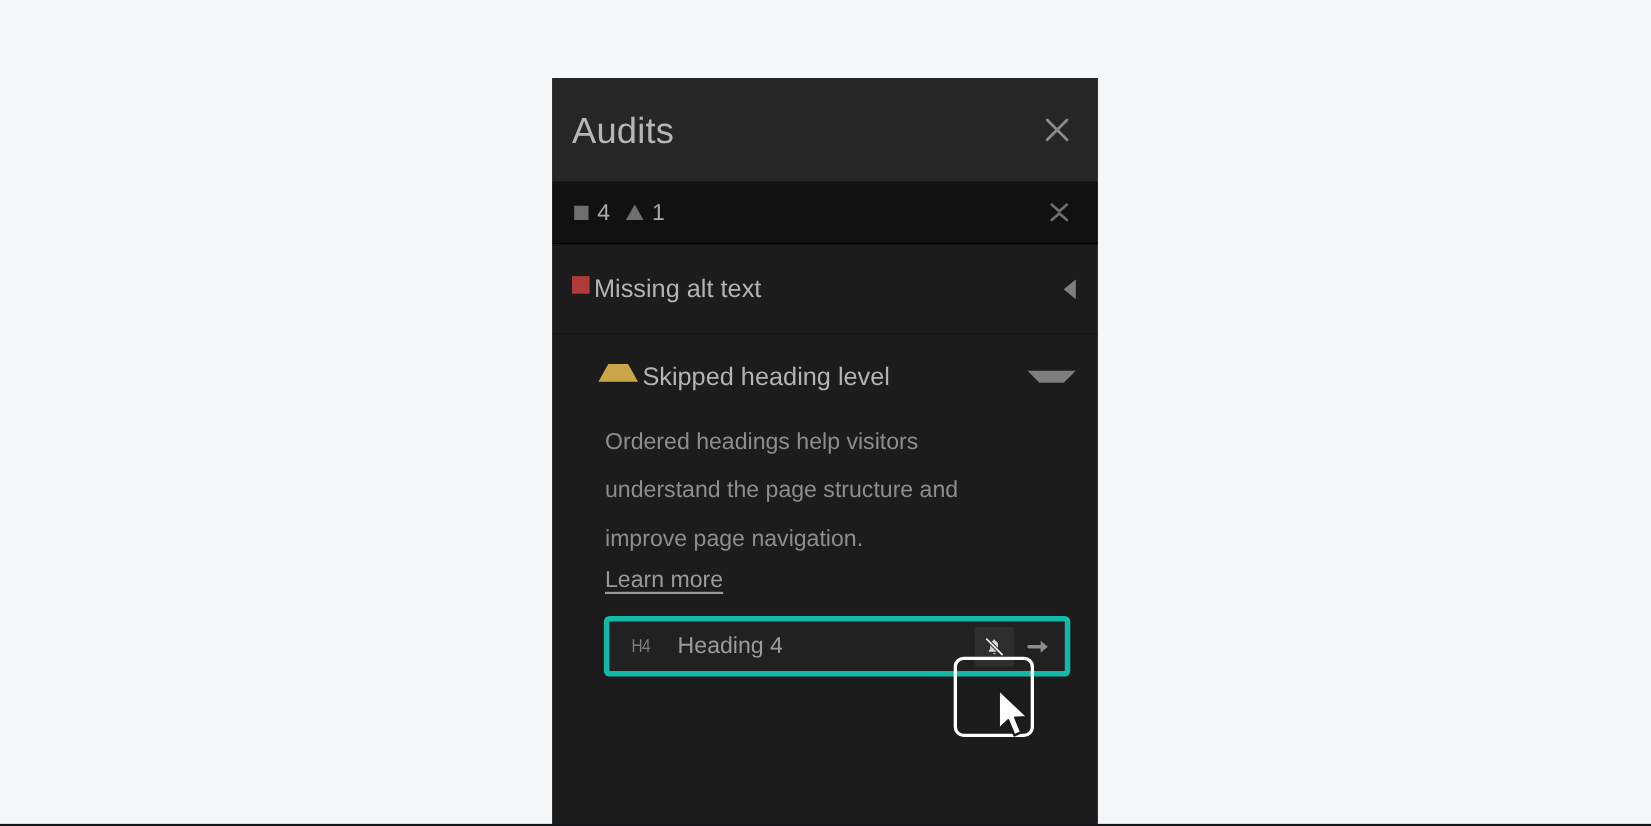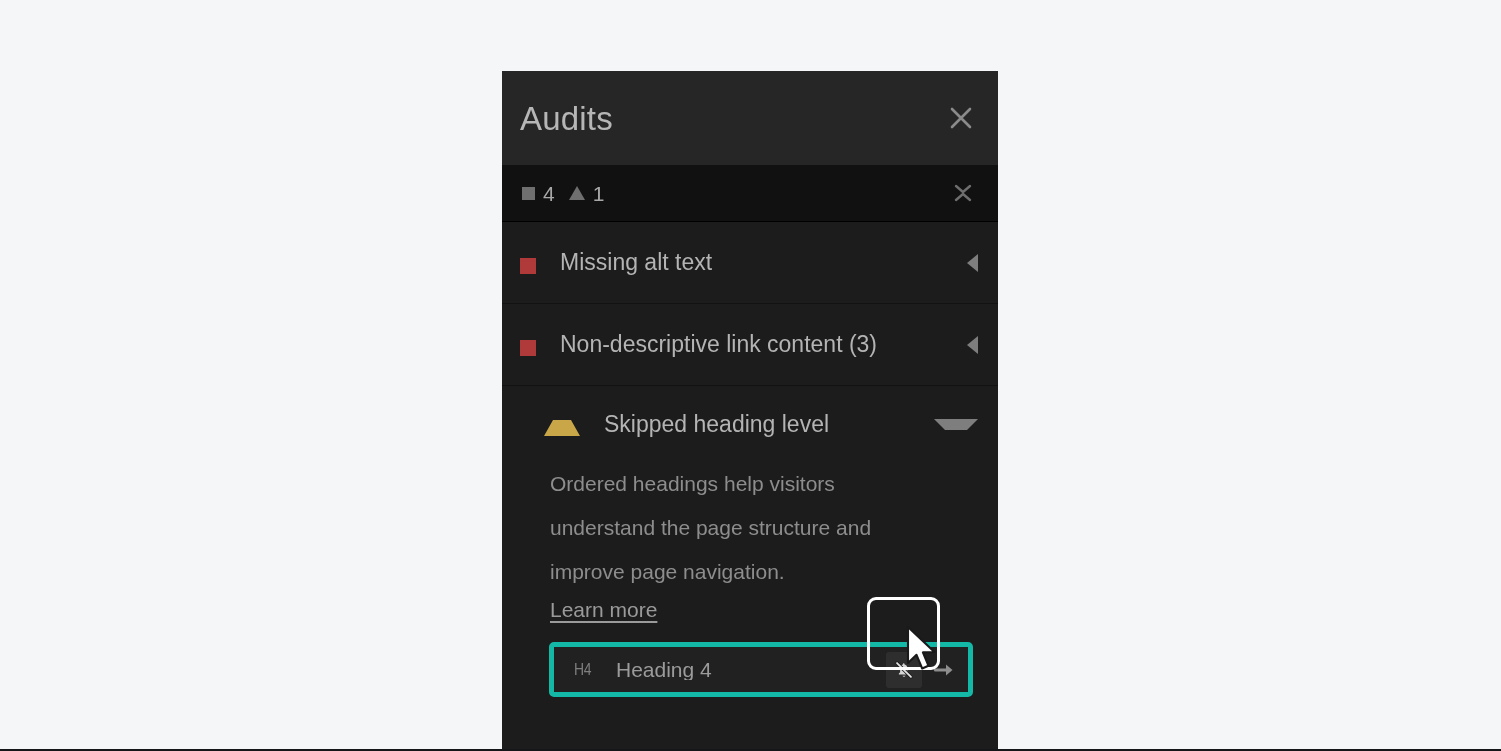--- a/index.html
+++ b/index.html
@@ -126,22 +126,22 @@
     align-items: center;
     justify-content: space-between;
     padding: 0 20px 0 18px;
     box-sizing: border-box;
     background: #1c1c1c;
     border-bottom: 1px solid #121212;
     cursor: pointer;
   }
   .audit-row-left {
     display: flex;
-    align-items: flex-end;
-    gap: 24px;
+    align-items: flex-start;
+    gap: 4px;
     min-width: 0;
   }
   .marker-error {
     width: 16px; height: 16px;
     background: #b03a3a;
     flex: 0 0 16px;
   }
   .marker-warning {
     width: 0; height: 0;
     border-left: 9px solid transparent;
@@ -324,27 +324,20 @@
   <div class="audit-list">
 
     <div class="audit-row">
       <div class="audit-row-left">
         <span class="marker-error"></span>
         <span class="audit-label">Missing alt text</span>
       </div>
       <span class="tri-collapsed"></span>
     </div>
 
-    <div class="audit-row">
-      <div class="audit-row-left">
-        <span class="marker-error"></span>
-        <span class="audit-label">Non-descriptive link content (3)</span>
-      </div>
-      <span class="tri-collapsed"></span>
-    </div>
 
     <div class="audit-section-expanded">
       <div class="audit-row-expanded">
         <div class="audit-row-left">
           <span class="marker-warning"></span>
           <span class="audit-label">Skipped heading level</span>
         </div>
         <span class="tri-expanded"></span>
       </div>
 

